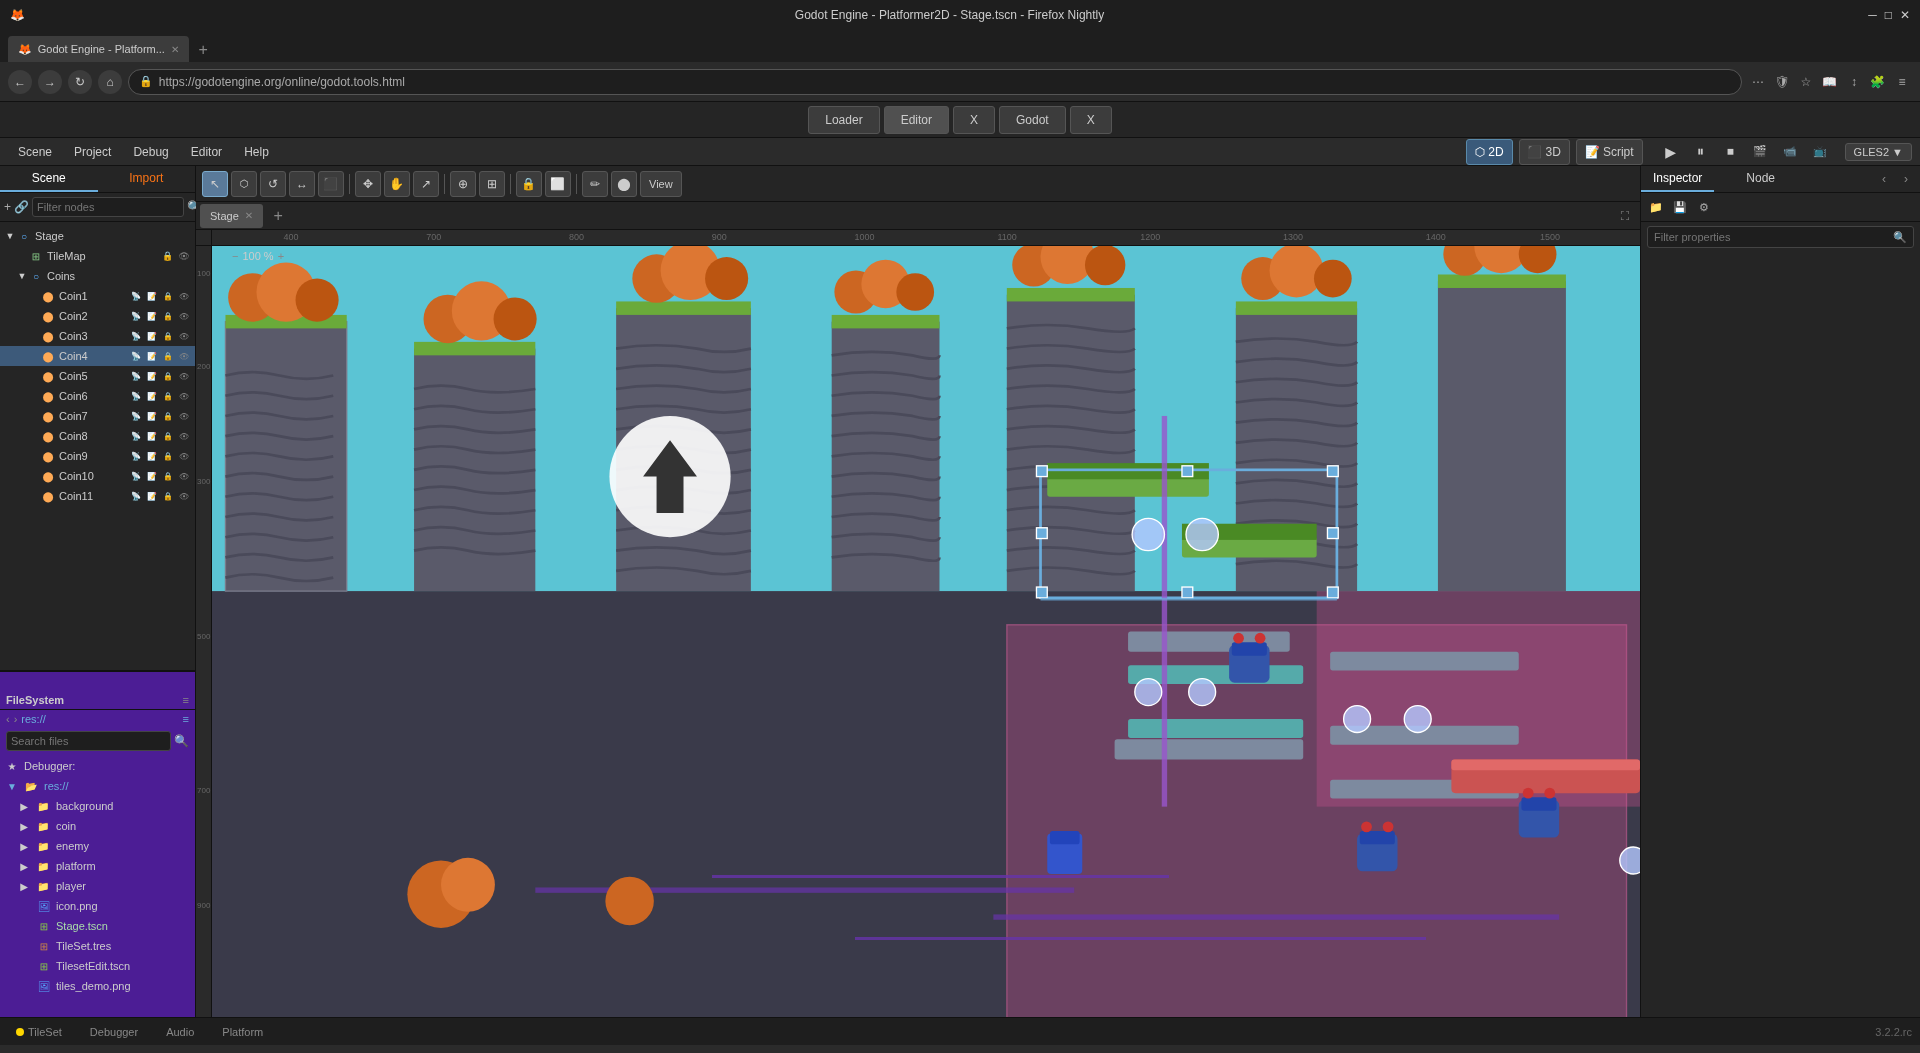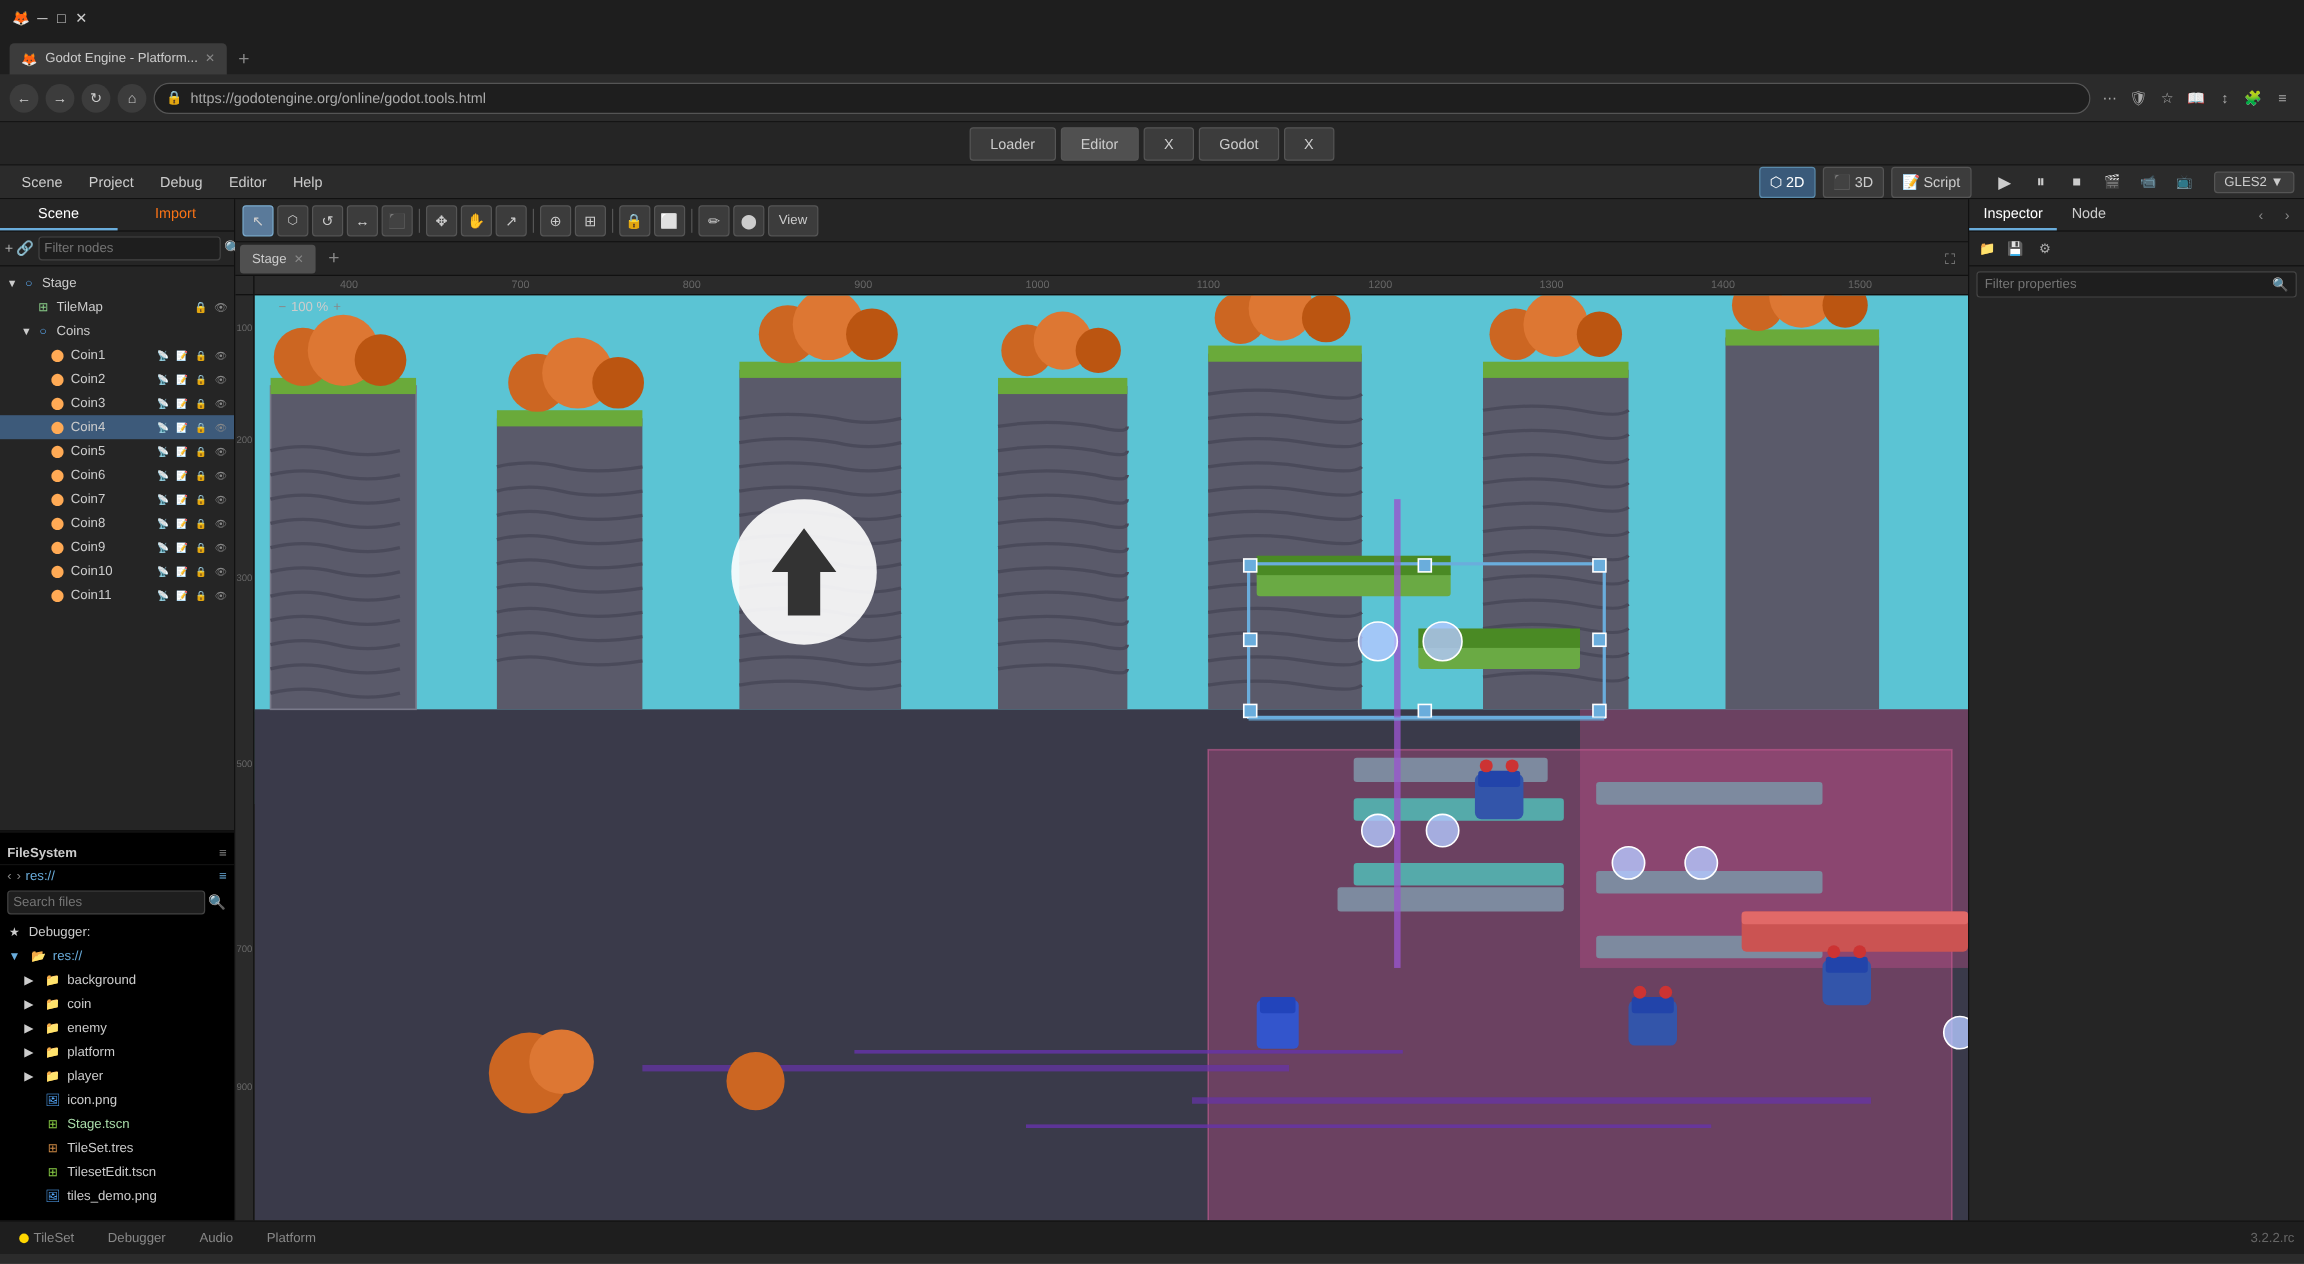--- a/index.html
+++ b/index.html
@@ -45,21 +45,21 @@
     .tree-icon { width: 16px; height: 16px; display: inline-flex; align-items: center; justify-content: center; margin-right: 3px; font-size: 10px; }
     .tree-label { flex: 1; overflow: hidden; text-overflow: ellipsis; }
     .tree-actions { display: flex; gap: 2px; margin-left: auto; }
     .tree-action-icon { width: 14px; height: 14px; display: flex; align-items: center; justify-content: center; font-size: 9px; color: #888; }
 
     .scene-toolbar { display: flex; align-items: center; padding: 3px 4px; border-bottom: 1px solid #111; gap: 3px; }
     .scene-toolbar-btn { width: 22px; height: 22px; background: none; border: none; color: #aaa; cursor: pointer; display: flex; align-items: center; justify-content: center; font-size: 12px; border-radius: 3px; }
     .scene-filter { flex: 1; height: 20px; background: #1e1e1e; border: 1px solid #444; border-radius: 3px; color: #ccc; font-size: 11px; padding: 0 4px; }
 
     
-    .filesystem-panel { background: #000000; border-top: 1px solid #111; padding: 8px 0; }
+    .filesystem-panel { background: #4c1d95; border-top: 1px solid #111; padding: 19px 0; }
     .fs-header { display: flex; align-items: center; padding: 3px 6px; font-size: 11px; color: #ccc; border-bottom: 1px solid #111; }
     .fs-title { flex: 1; font-weight: bold; }
     .fs-path { padding: 3px 6px; font-size: 11px; color: #6aaddc; display: flex; align-items: center; gap: 4px; }
     .fs-path-icon { color: #888; cursor: pointer; }
     .fs-search { padding: 3px 6px; display: flex; align-items: center; gap: 3px; }
     .fs-search-input { flex: 1; height: 20px; background: #1e1e1e; border: 1px solid #444; border-radius: 3px; color: #ccc; font-size: 11px; padding: 0 4px; }
     .fs-tree { padding: 2px 0; overflow-y: auto; }
     .fs-item { display: flex; align-items: center; padding: 2px 4px; cursor: pointer; font-size: 11px; color: #ccc; }
     .fs-item-icon { width: 16px; height: 16px; display: flex; align-items: center; justify-content: center; margin-right: 4px; font-size: 10px; }
     .fs-item-label { flex: 1; }
@@ -75,21 +75,21 @@
 
     .canvas-area { flex: 1; position: relative; overflow: hidden; }
     .canvas-ruler-h { height: 16px; background: #2a2a2a; border-bottom: 1px solid #111; display: flex; align-items: center; overflow: hidden; position: absolute; top: 0; left: 16px; right: 0; }
     .canvas-ruler-v { width: 16px; background: #2a2a2a; border-right: 1px solid #111; position: absolute; top: 16px; left: 0; bottom: 0; }
     .canvas-viewport { position: absolute; top: 16px; left: 16px; right: 0; bottom: 0; background: #4a4a4a; overflow: hidden; }
 
     .zoom-indicator { position: absolute; top: 4px; left: 20px; display: flex; align-items: center; gap: 4px; font-size: 11px; color: #ccc; z-index: 10; }
 
     
     .right-panel { width: 280px; background: #252525; border-left: 1px solid #111; display: flex; flex-direction: column; }
-    .inspector-tabs { display: flex; border-bottom: 1px solid #111; align-items: center; }
+    .inspector-tabs { display: flex; border-bottom: 1px solid #111; align-items: center; gap: 20px; }
     .inspector-tab { padding: 5px 12px; font-size: 12px; color: #ccc; cursor: pointer; border-bottom: 2px solid transparent; }
     .inspector-tab.active { border-bottom-color: #6aaddc; color: #fff; }
     .inspector-toolbar { display: flex; align-items: center; padding: 3px 4px; border-bottom: 1px solid #111; gap: 2px; }
     .inspector-toolbar-btn { width: 22px; height: 22px; background: none; border: none; color: #aaa; cursor: pointer; display: flex; align-items: center; justify-content: center; font-size: 11px; border-radius: 3px; }
     .inspector-search { margin: 4px 6px; height: 22px; background: #1e1e1e; border: 1px solid #444; border-radius: 3px; display: flex; align-items: center; padding: 0 6px; }
     .inspector-search input { flex: 1; background: none; border: none; color: #ccc; font-size: 11px; outline: none; }
     .inspector-search-icon { color: #888; font-size: 11px; }
 
     
     .bottom-bar { height: 28px; background: #1e1e1e; border-top: 1px solid #111; display: flex; align-items: center; padding: 0 8px; gap: 12px; font-size: 11px; color: #888; }
@@ -128,20 +128,21 @@
     .ctrl-btn { width: 28px; height: 28px; background: none; border: none; color: #ccc; cursor: pointer; display: flex; align-items: center; justify-content: center; font-size: 14px; }
 
     
     .coin-item-4 { background: #3d5a7a !important; }
   </style>
 </head>
 <body>
 
 <div class="browser-titlebar">
   <span style="margin-right:6px;">🦊</span>
+  <span style="flex:1;text-align:center;">Godot Engine - Platformer2D - Stage.tscn - Firefox Nightly</span>
   <span style="margin-right:8px;cursor:pointer;">─</span>
   <span style="margin-right:8px;cursor:pointer;">□</span>
   <span style="cursor:pointer;">✕</span>
 </div>
 
 <div class="browser-tabs">
   <div class="browser-tab active">
     <span>🦊</span>
     <span>Godot Engine - Platform...</span>
     <span class="browser-tab-close">✕</span>

